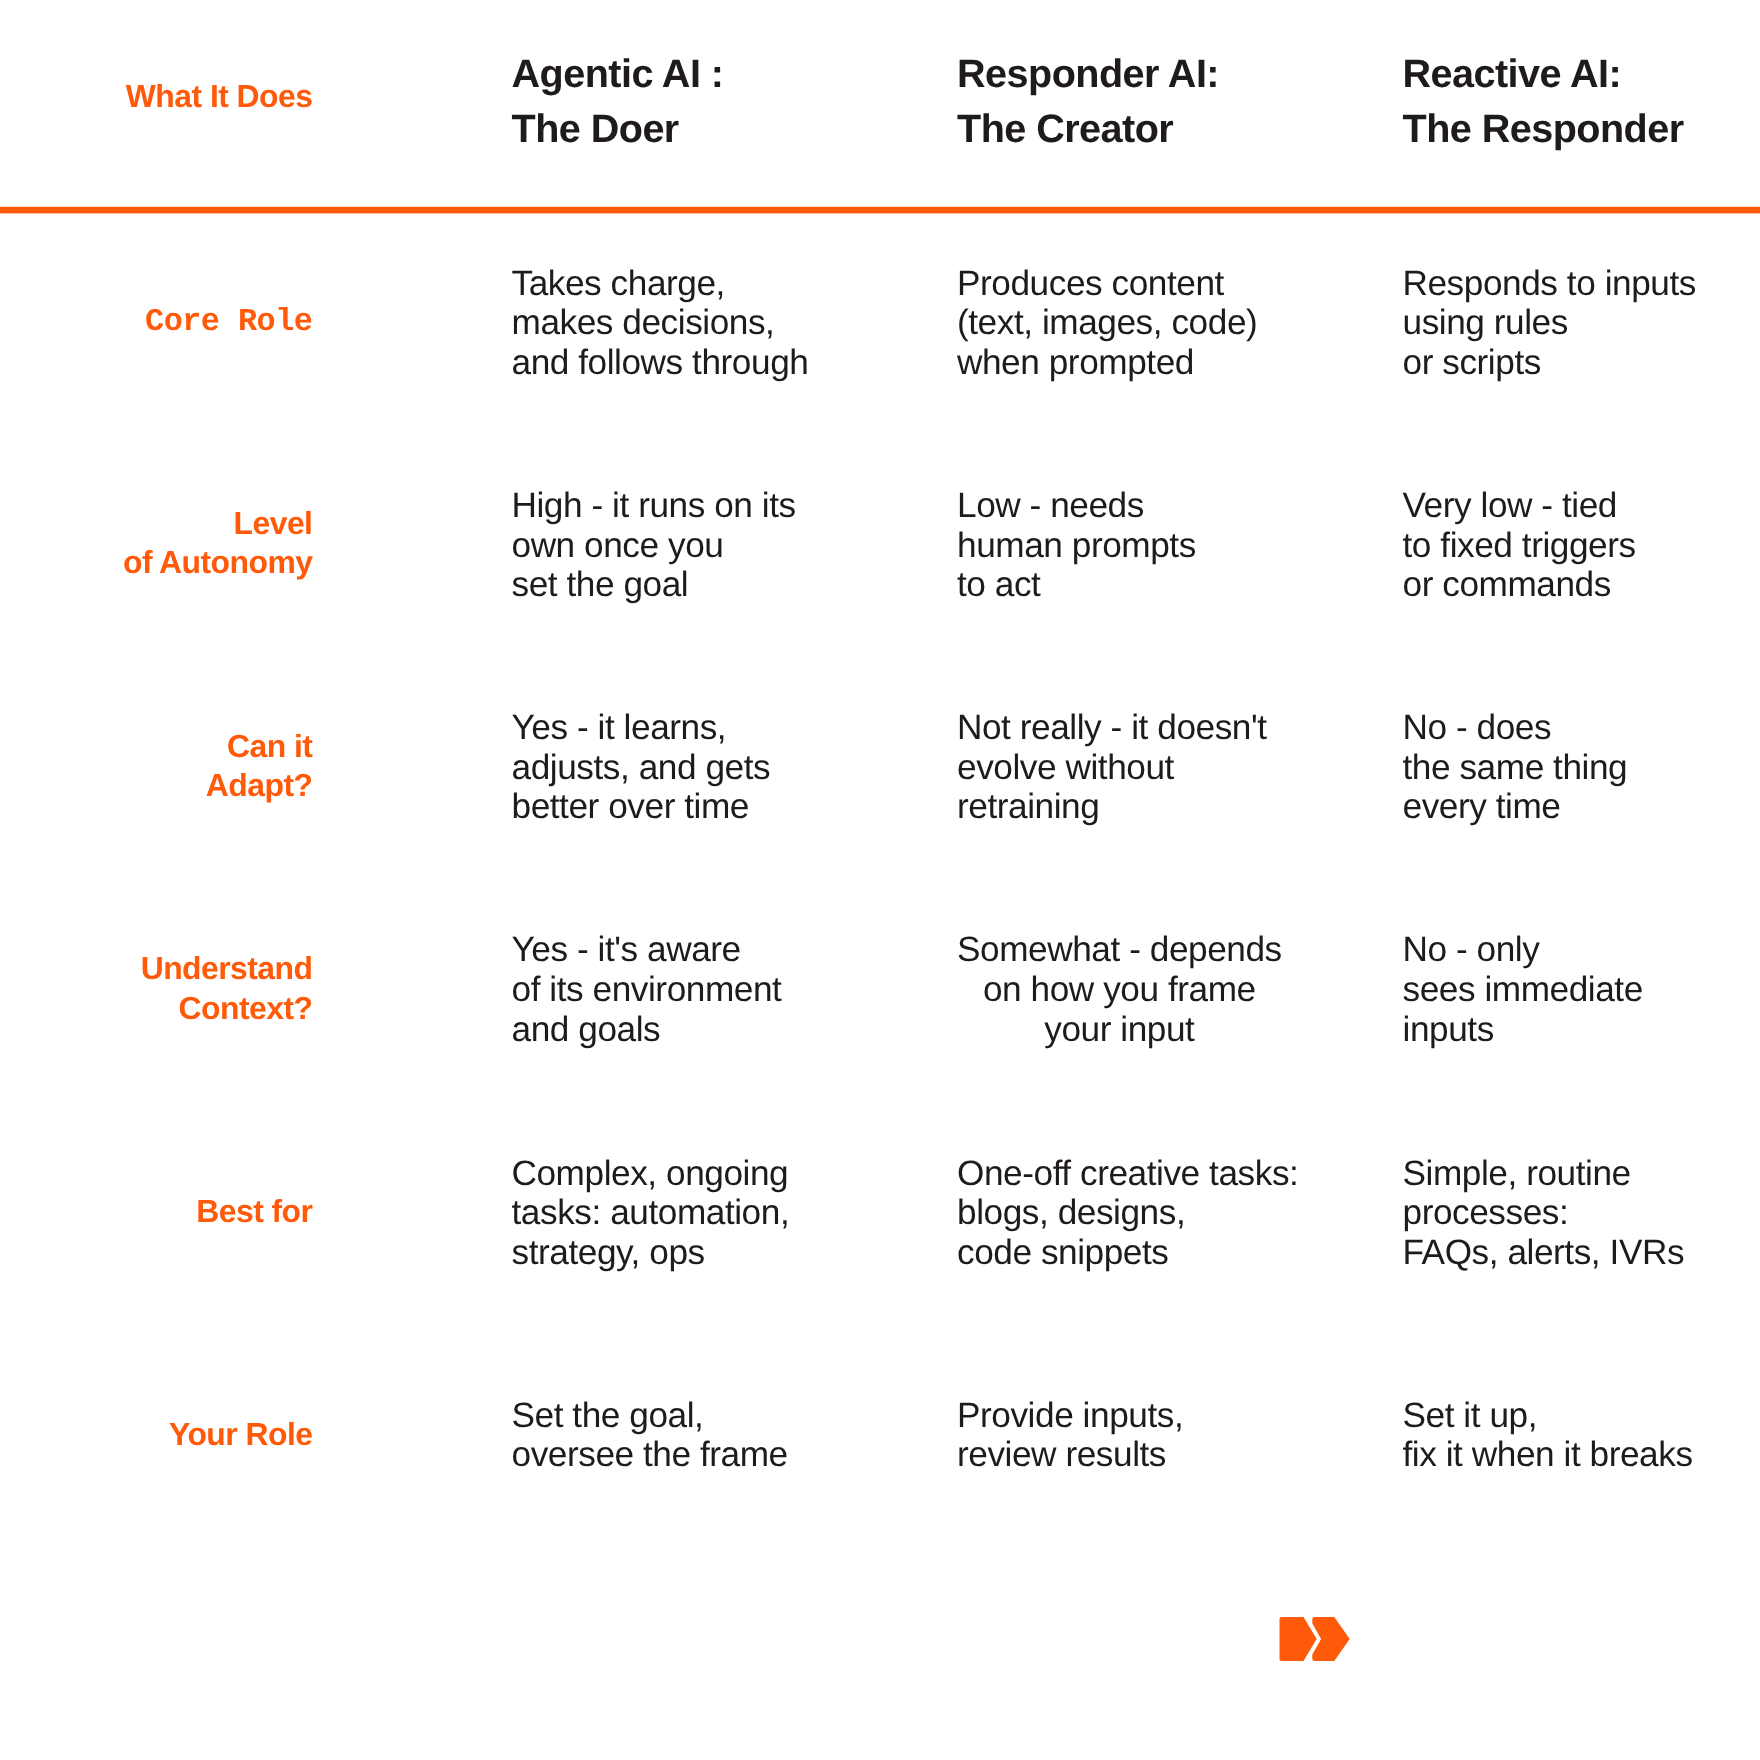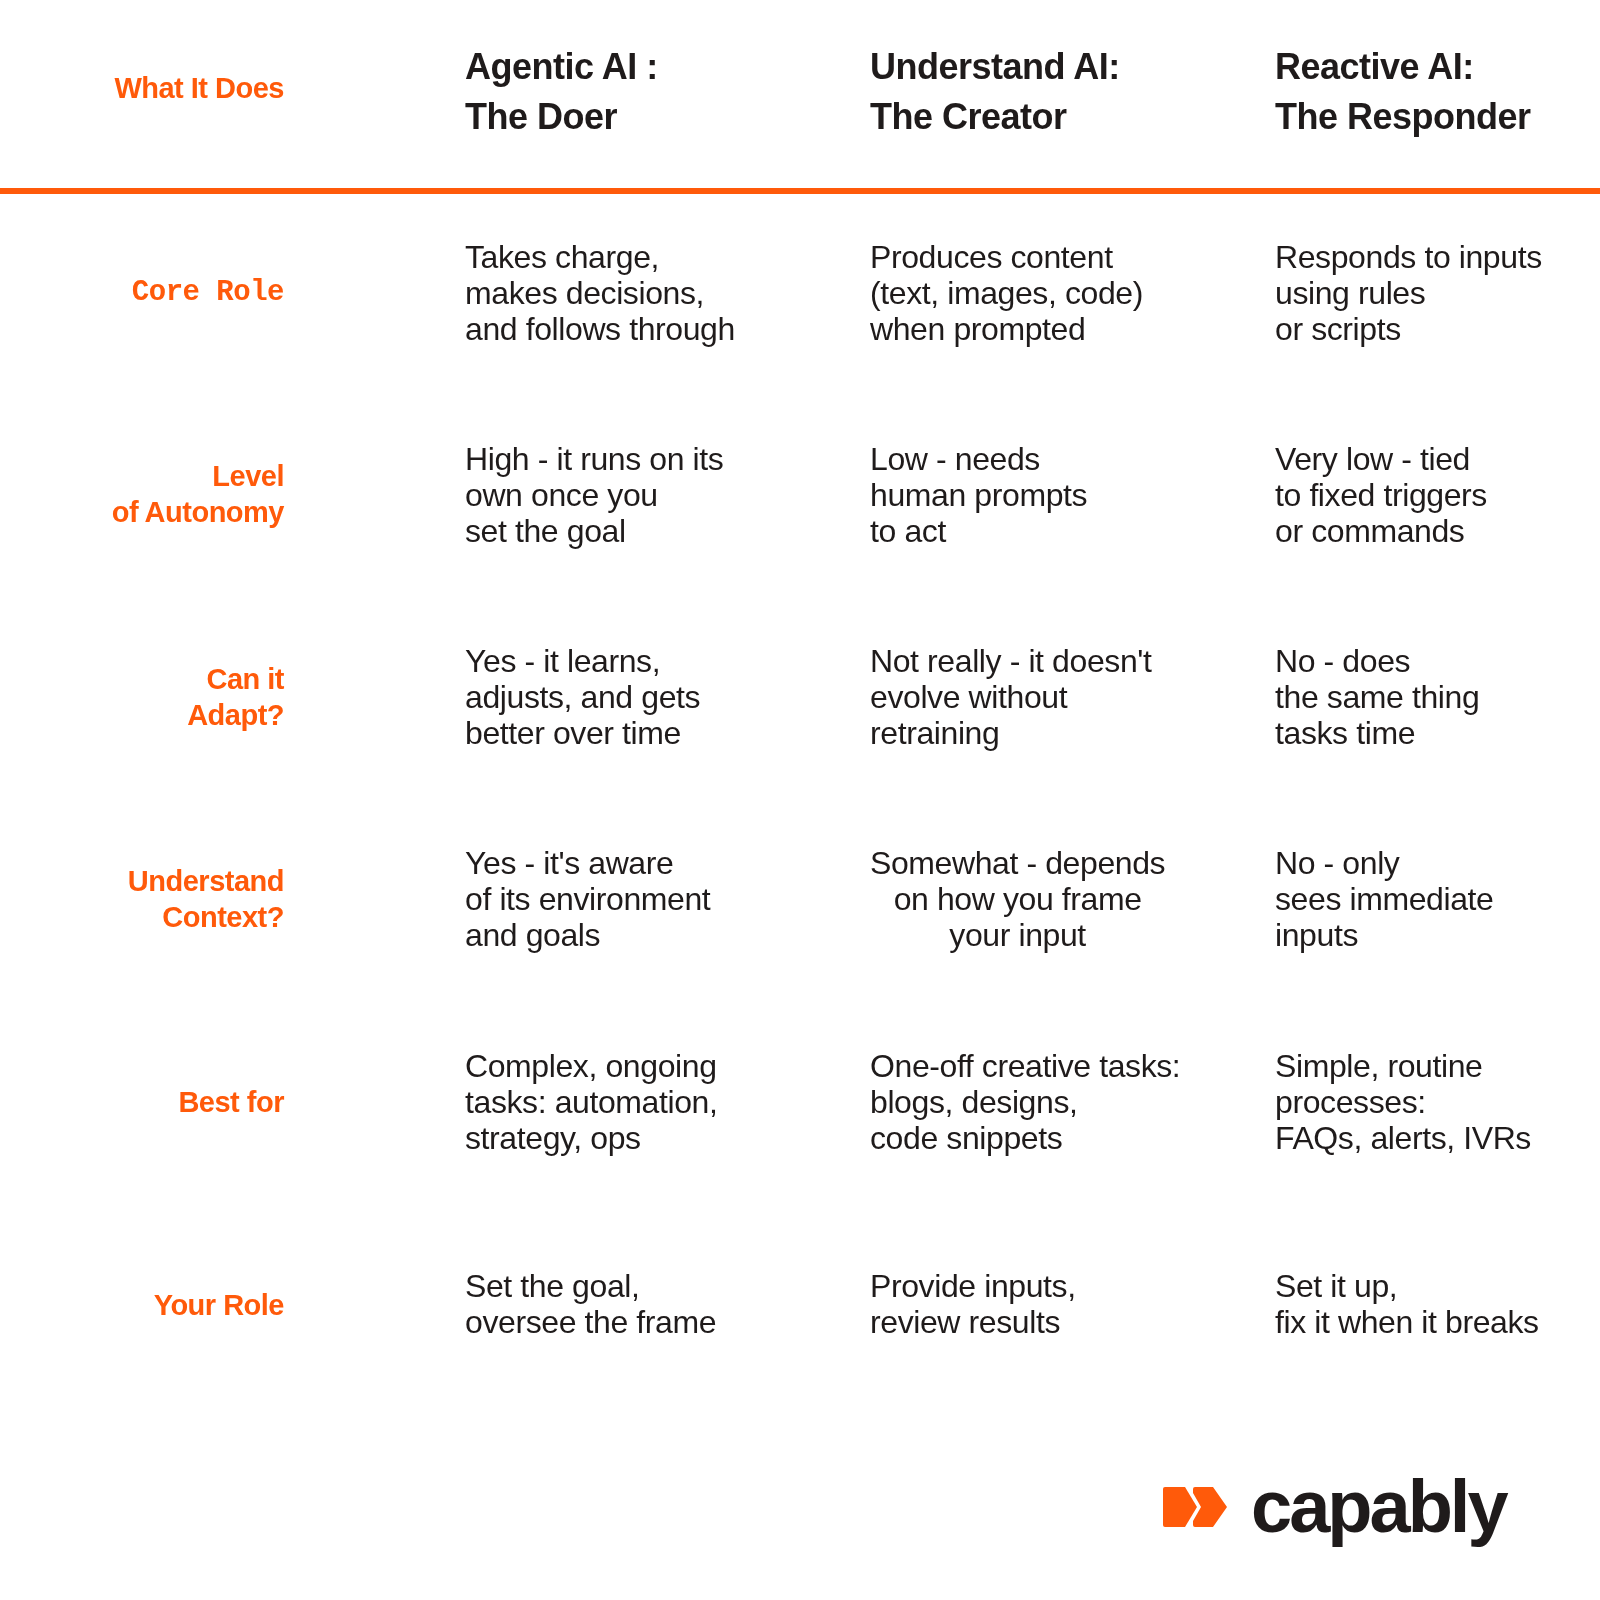--- a/index.html
+++ b/index.html
@@ -22,21 +22,21 @@
 </head>
 <body>
 
 <div class="hdr-label" style="top:72px;">What It Does</div>
 
 <div class="col-head c1" style="top:42px;">
   <div>Agentic AI :</div>
   <div>The Doer</div>
 </div>
 <div class="col-head c2" style="top:42px;">
-  <div>Understand AI:</div>
+  <div>Responder AI:</div>
   <div>The Creator</div>
 </div>
 <div class="col-head c3" style="top:42px;">
   <div>Reactive AI:</div>
   <div>The Responder</div>
 </div>
 
 <div class="rule"></div>
 
 <div class="row-label" style="top:275px;font-family:Liberation Mono, monospace;">Core Role</div>
@@ -65,21 +65,21 @@
 <div class="row-label" style="top:661px; white-space:pre-line;">Can it
 Adapt?</div>
 <div class="cell c1" style="top:643px;">Yes - it learns,
 adjusts, and gets
 better over time</div>
 <div class="cell c2" style="top:643px;">Not really - it doesn't
 evolve without
 retraining</div>
 <div class="cell c3" style="top:643px;">No - does
 the same thing
-tasks time</div>
+every time</div>
 
 <div class="row-label" style="top:863px; white-space:pre-line;">Understand
 Context?</div>
 <div class="cell c1" style="top:845px;">Yes - it's aware
 of its environment
 and goals</div>
 <div class="cell c2" style="top:845px;text-align:center;">Somewhat - depends
 on how you frame
 your input</div>
 <div class="cell c3" style="top:845px;">No - only
@@ -103,14 +103,13 @@
 <div class="cell c2" style="top:1268px;">Provide inputs,
 review results</div>
 <div class="cell c3" style="top:1268px;">Set it up,
 fix it when it breaks</div>
 
 <div class="logo">
   <svg class="logo-mark" viewBox="0 0 66 40">
     <path d="M0 2 Q0 0 2 0 L22 0 L34 20 L22 40 L2 40 Q0 40 0 38 Z" fill="#ff5a0a"></path>
     <path d="M30 2 Q30 0 32 0 L50 0 L64 20 L50 40 L32 40 Q30 40 30 38 L30 34 L38 20 L30 6 Z" fill="#ff5a0a"></path>
   </svg>
-  <span class="logo-text">capably</span>
 </div>
 
 </body></html>

